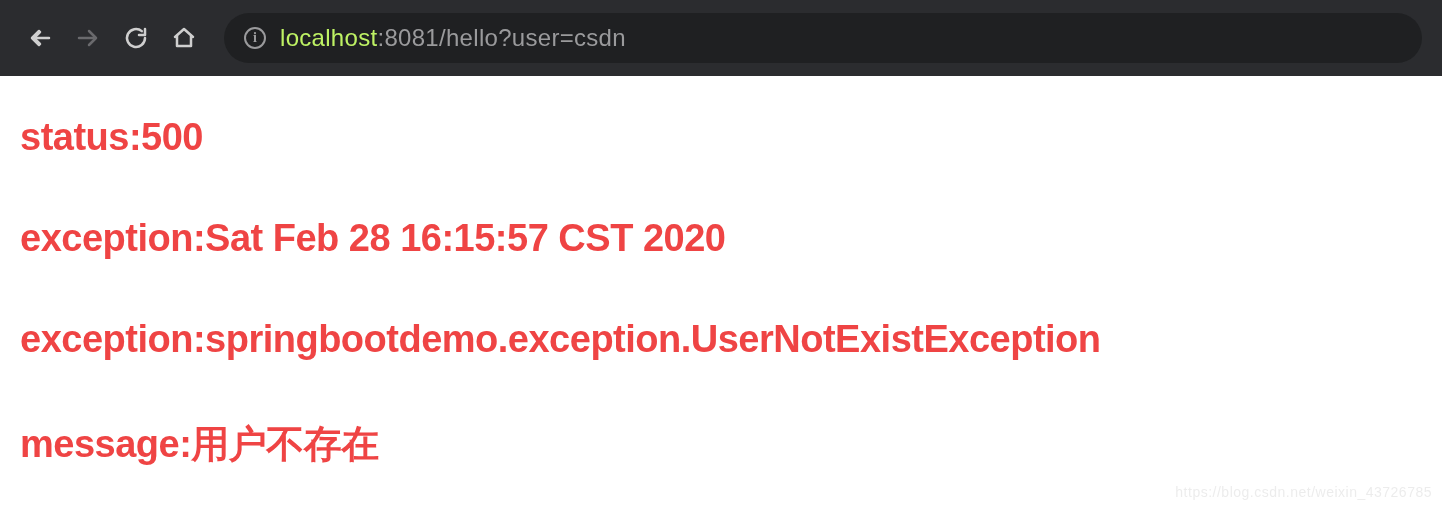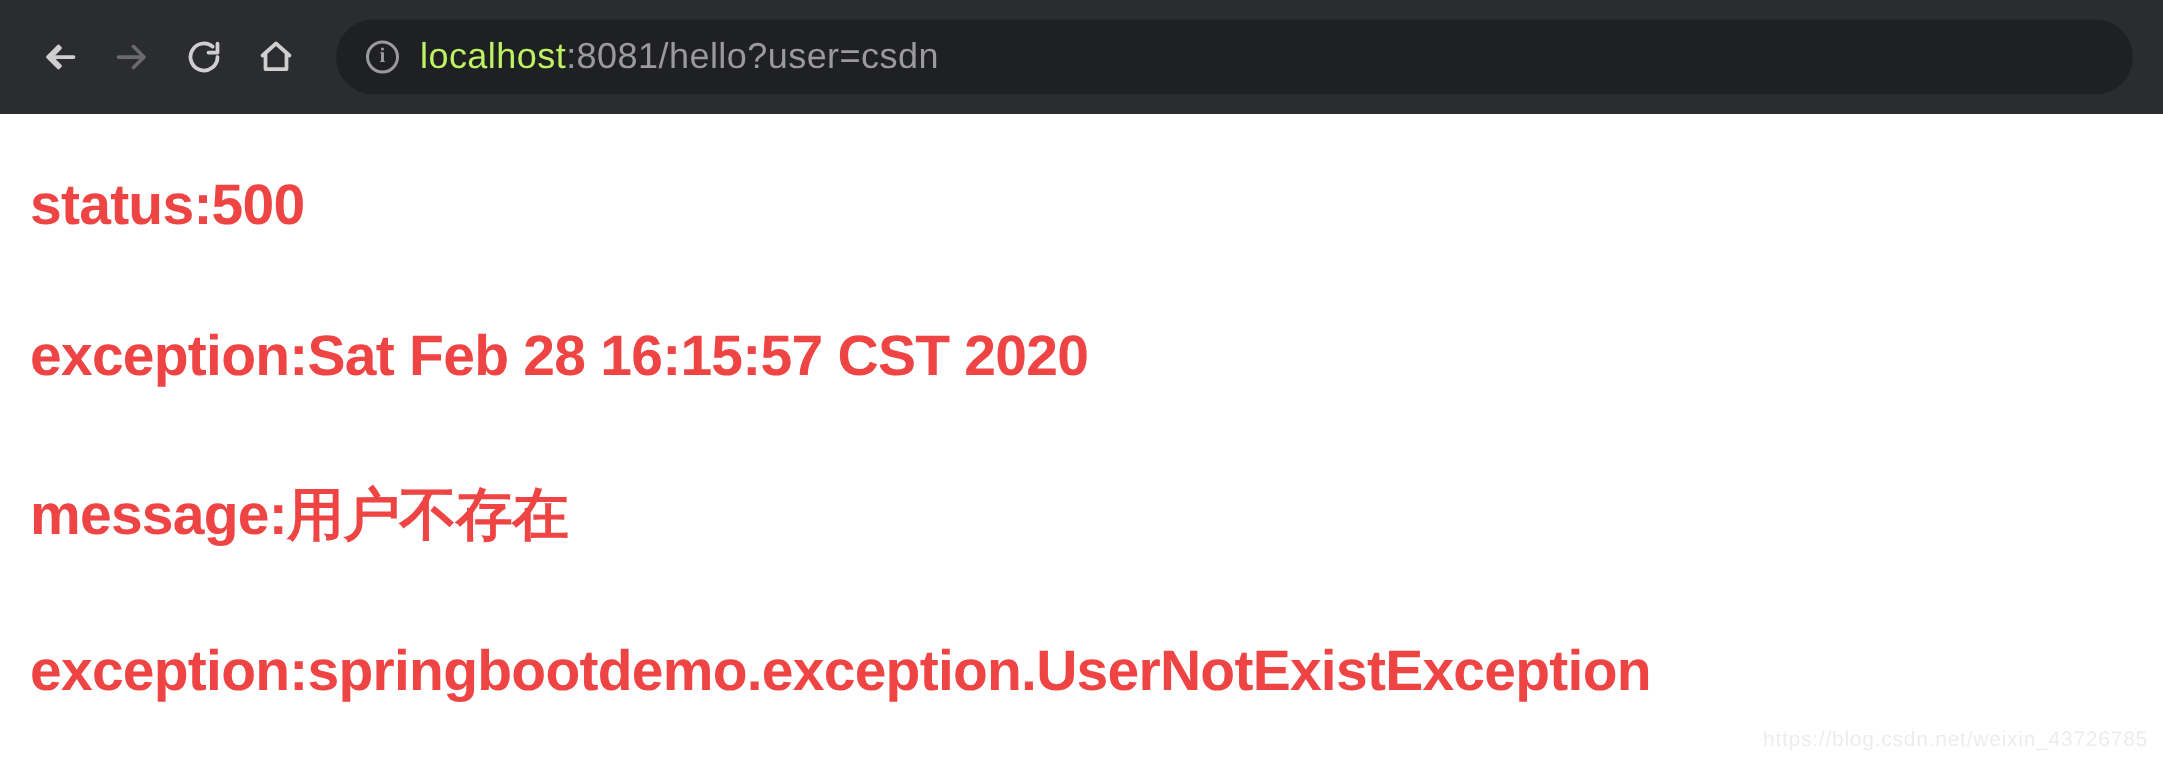--- a/index.html
+++ b/index.html
@@ -127,17 +127,17 @@
     </div>
     <div class="url">
       <span class="host">localhost</span><span>:8081/hello?user=csdn</span>
     </div>
   </div>
 </div>
 
 <div class="content">
   <h2><span>status</span>:<span>500</span></h2>
   <h2><span>exception</span>:<span>Sat Feb 28 16:15:57 CST 2020</span></h2>
+  <h2><span>exception</span>:<span>springbootdemo.exception.UserNotExistException</span></h2>
   <h2><span>message</span>:<span>用户不存在</span></h2>
-  <h2><span>exception</span>:<span>springbootdemo.exception.UserNotExistException</span></h2>
 </div>
 
 <div class="watermark">https://blog.csdn.net/weixin_43726785</div>
 
 </body></html>

